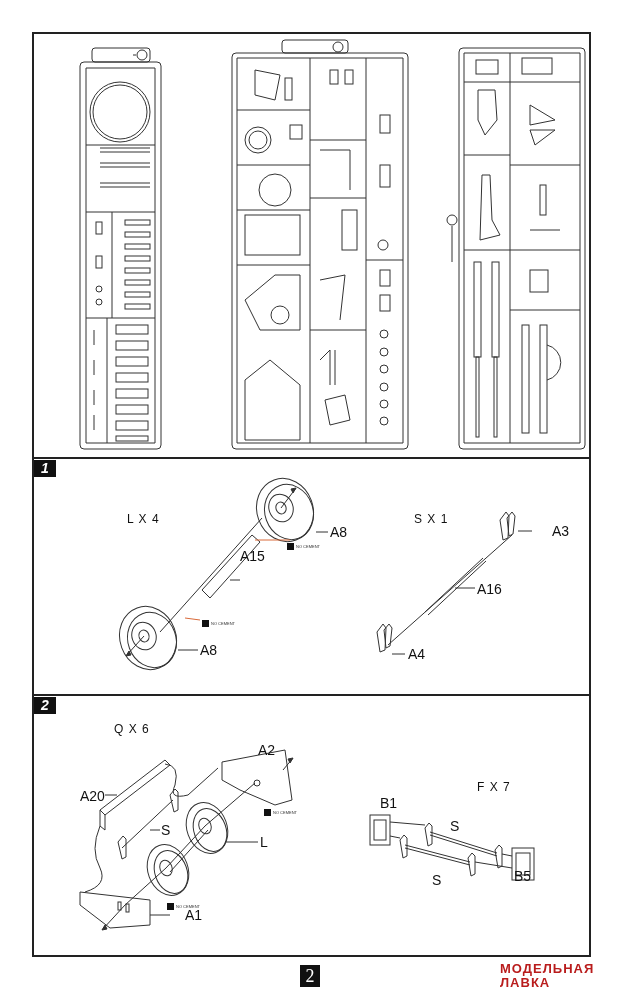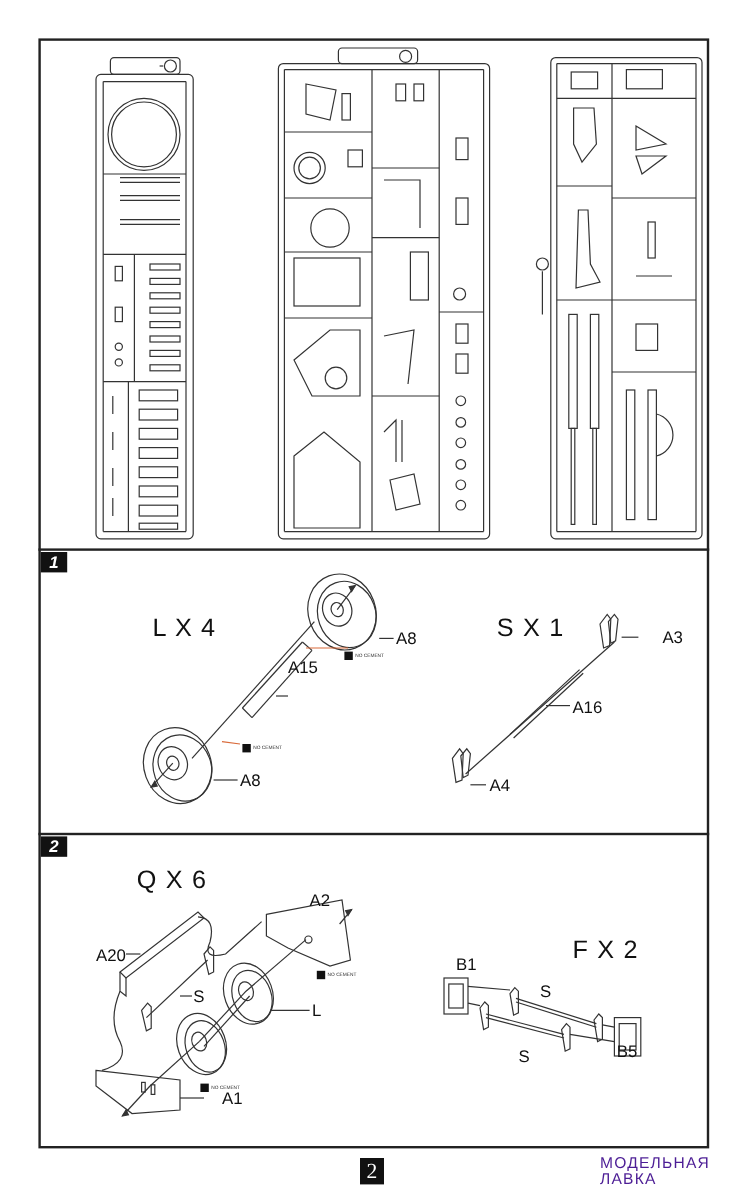--- a/index.html
+++ b/index.html
@@ -2,23 +2,23 @@
 <html><head>
 <meta charset="utf-8">
 <style>
   html,body{margin:0;padding:0;background:#fff;}
   body{width:625px;height:1000px;position:relative;overflow:hidden;font-family:"Liberation Sans",sans-serif;color:#111;}
   .frame{position:absolute;left:32px;top:32px;width:559px;height:925px;border:2px solid #222;box-sizing:border-box;}
   .divider{position:absolute;left:32px;width:559px;height:2px;background:#222;}
   .step-badge{position:absolute;left:34px;width:22px;height:17px;background:#111;color:#fff;font-weight:bold;font-style:italic;font-size:14px;line-height:17px;text-align:center;}
   svg{position:absolute;left:0;top:0;}
   .lbl{position:absolute;font-size:14px;color:#111;white-space:nowrap;}
-  .big{font-size:21px;letter-spacing:1px;text-align:center;}
+  .big{font-size:12px;letter-spacing:1px;text-align:center;}
   .page-no{position:absolute;left:300px;top:965px;width:20px;height:22px;background:#111;color:#fff;font-family:"Liberation Serif",serif;font-size:18px;line-height:22px;text-align:center;}
-  .watermark{position:absolute;left:500px;top:962px;font-size:13px;font-weight:normal;color:#4c1d95;line-height:14px;letter-spacing:1px;}
+  .watermark{position:absolute;left:500px;top:962px;font-size:13px;font-weight:bold;color:#b91c1c;line-height:14px;letter-spacing:1px;}
   .nocement{position:absolute;font-size:4px;line-height:5px;color:#333;}
   .nocement .ic{display:inline-block;width:7px;height:7px;background:#111;vertical-align:middle;margin-right:2px;}
 </style>
 </head>
 <body>
 
 <div class="frame"></div>
 <div class="divider" style="top:457px"></div>
 <div class="divider" style="top:694px"></div>
 
@@ -261,21 +261,21 @@
   </g>
 </svg>
 <div class="lbl big" style="left:114px;top:722px">Q X 6</div>
 <div class="lbl" style="left:258px;top:742px">A2</div>
 <div class="lbl" style="left:80px;top:788px">A20</div>
 <div class="lbl" style="left:161px;top:822px">S</div>
 <div class="lbl" style="left:260px;top:834px">L</div>
 <div class="lbl" style="left:185px;top:907px">A1</div>
 <div class="nocement" style="left:264px;top:809px"><span class="ic"></span><span>NO CEMENT</span></div>
 <div class="nocement" style="left:167px;top:903px"><span class="ic"></span><span>NO CEMENT</span></div>
-<div class="lbl big" style="left:477px;top:780px">F X 2</div>
+<div class="lbl big" style="left:477px;top:780px">F X 7</div>
 <div class="lbl" style="left:380px;top:795px">B1</div>
 <div class="lbl" style="left:450px;top:818px">S</div>
 <div class="lbl" style="left:514px;top:868px">B5</div>
 <div class="lbl" style="left:432px;top:872px">S</div>
 
 <div class="page-no">2</div>
 <div class="watermark">
   <div>МОДЕЛЬНАЯ</div>
   <div>ЛАВКА</div>
 </div>

